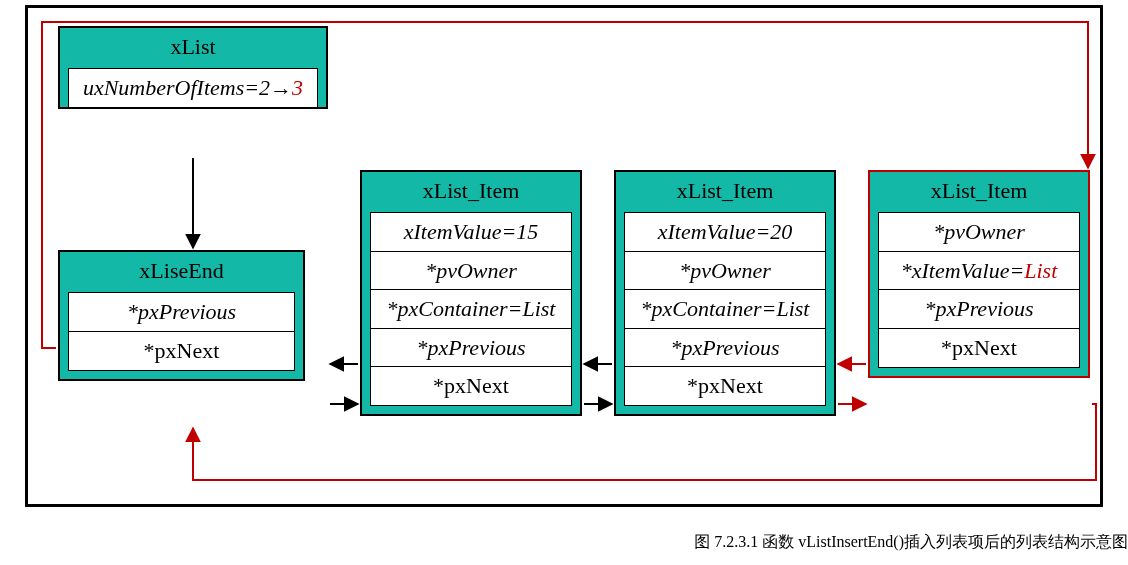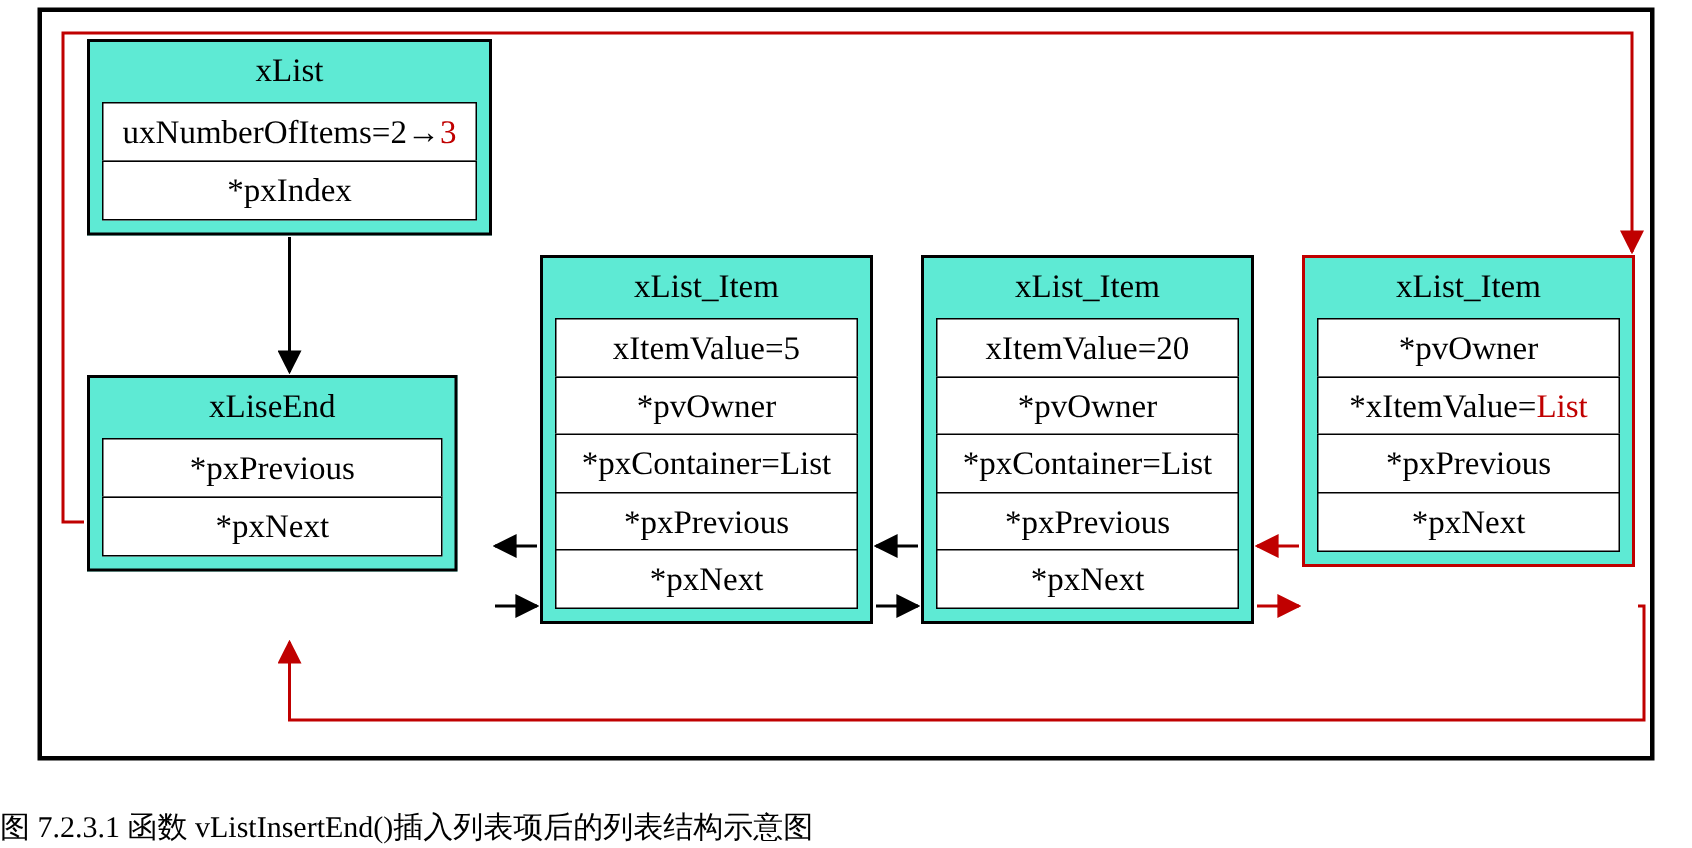--- a/index.html
+++ b/index.html
@@ -18,48 +18,48 @@
     position: absolute;
     left: 25px;
     top: 5px;
     width: 1078px;
     height: 502px;
     border: 3px solid #000;
     box-sizing: border-box;
   }
   .caption {
     position: absolute;
-    bottom: 0;
+    bottom: 12px;
     left: 0;
     right: 0;
-    text-align: left;
-    font-size: 20px;
+    text-align: right;
+    font-size: 16px;
   }
   .blk {
     position: absolute;
     border: 2px solid #000;
     box-sizing: border-box;
-    background: #5eead4;
+    background: #14b8a6;
   }
   .blk.red { border-color: #c00000; }
   .title {
     text-align: center;
     font-size: 22px;
     padding: 6px 0 8px 0;
   }
   .row {
     border: 1.5px solid #000;
     margin: 0 8px 8px 8px;
     padding: 6px 0;
     text-align: center;
     font-size: 22px;
     background: #fff;
     position: relative;
   }
-  .row.tight { margin-bottom: -1.5px; }
+  .row.tight { margin-bottom: -1.5px; font-style: italic; }
   .red-text { color: #c00000; }
   svg.arrows {
     position: absolute;
     left: 0; top: 0;
     width: 100%;
     height: 100%;
     pointer-events: none;
   }
 </style>
 </head>
@@ -67,32 +67,31 @@
 
 <div class="page">
 
   <div class="frame">
 
     <div class="blk" style="left:30px; top:18px; width:270px;">
       <div class="title">xList</div>
       <div class="row tight">
         <span>uxNumberOfItems=2→</span><span class="red-text">3</span>
       </div>
-      <div class="row">*pxIndex</div>
     </div>
 
     <div class="blk" style="left:30px; top:242px; width:247px;">
       <div class="title">xLiseEnd</div>
       <div class="row tight">*pxPrevious</div>
       <div class="row">*pxNext</div>
     </div>
 
     <div class="blk" style="left:332px; top:162px; width:222px;">
       <div class="title">xList_Item</div>
-      <div class="row tight">xItemValue=5</div>
+      <div class="row tight">xItemValue=15</div>
       <div class="row tight">*pvOwner</div>
       <div class="row tight">*pxContainer=List</div>
       <div class="row tight">*pxPrevious</div>
       <div class="row">*pxNext</div>
     </div>
 
     <div class="blk" style="left:586px; top:162px; width:222px;">
       <div class="title">xList_Item</div>
       <div class="row tight">xItemValue=20</div>
       <div class="row tight">*pvOwner</div>

